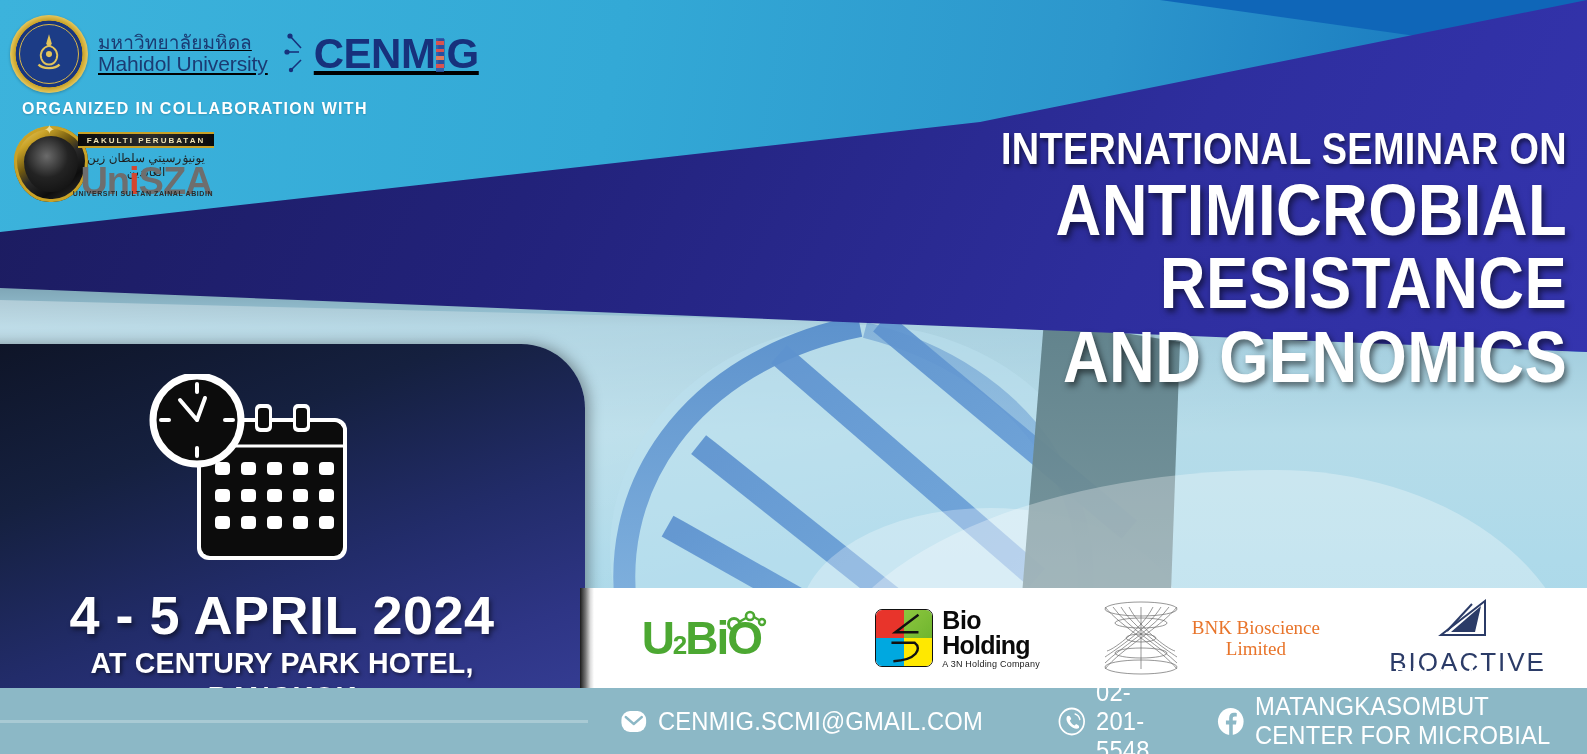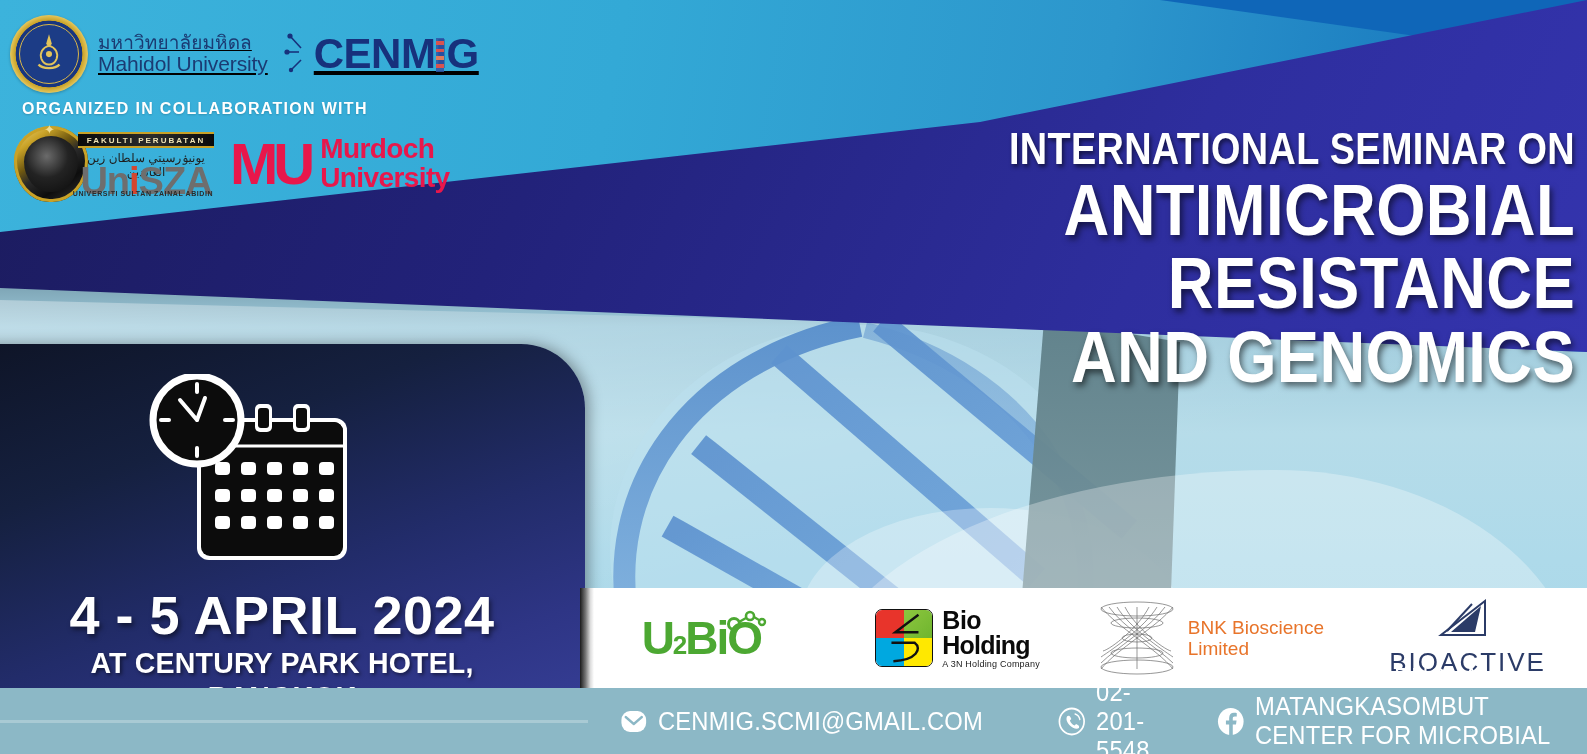--- a/index.html
+++ b/index.html
@@ -106,21 +106,21 @@
       font-size:38px; font-weight:700; letter-spacing:-1px; color:#6E6E6E; line-height:1; }
   .unisza-word .i { color:#D4462F; }
   .unisza-sub { position:absolute; left:56px; top:66px; width:146px; text-align:center;
       font-size:7px; font-weight:700; color:#2B2B2B; letter-spacing:.6px; }
 
   .murdoch { display:flex; align-items:center; gap:10px; }
   .murdoch-mono { font-size:58px; font-weight:700; color:#E8174B; letter-spacing:-5px; line-height:.88; }
   .murdoch-name { color:#E8174B; font-weight:700; font-size:28px; line-height:1.02; letter-spacing:-.6px; }
 
   
-  #title-block { right:12px; top:124px; width:1000px; text-align:right; color:#FFFFFF; }
+  #title-block { right:20px; top:124px; width:1000px; text-align:right; color:#FFFFFF; }
   #title-block .l1 { font-size:44px; font-weight:700; letter-spacing:.4px;
         transform:scaleX(.86); transform-origin:right center;
         text-shadow:2px 3px 5px rgba(0,0,0,.55); }
   #title-block .l2 { font-size:72px; font-weight:700; line-height:1.02; letter-spacing:.4px;
         transform:scaleX(.88); transform-origin:right center;
         text-shadow:3px 4px 7px rgba(0,0,0,.55); }
   #title-block .l3 { font-size:72px; font-weight:700; line-height:1.02; letter-spacing:.4px;
         transform:scaleX(.88); transform-origin:right center;
         text-shadow:3px 4px 7px rgba(0,0,0,.55); }
 
@@ -157,21 +157,21 @@
   .bd-tl { left:0; top:0; background:#E8342B; }
   .bd-tr { right:0; top:0; background:linear-gradient(135deg,#8CC63F,#6FB52E); }
   .bd-bl { left:0; bottom:0; background:#00A8E0; }
   .bd-br { right:0; bottom:0; background:#FFE800; }
   .bd-s { position:absolute; left:0; top:0; width:100%; height:100%; }
   .biodesign-text { line-height:1.0; }
   .biodesign-text .t1 { font-size:25px; font-weight:700; color:#0A0A0A; letter-spacing:-.5px; }
   .biodesign-text .t2 { font-size:25px; font-weight:700; color:#0A0A0A; letter-spacing:-.8px; }
   .biodesign-text .t3 { font-size:9px; color:#1A1A1A; letter-spacing:.2px; margin-top:2px; }
 
-  .bnk-text { color:#E8742A; font-size:19px; line-height:1.12; text-align:left; }
+  .bnk-text { color:#E8742A; font-size:19px; line-height:1.12; text-align:center;font-family:Liberation Serif, serif; }
 
   .bioactive { text-align:center; color:#2B3B67;margin-left:13px; }
   .bioactive .word { font-size:26px; letter-spacing:2px; font-weight:400; }
 
   
   #footer {
     left:0; bottom:0; width:1587px; height:66px;
     background:#8CB8C6;
     display:flex; align-items:center; gap:0;
   }
@@ -269,27 +269,20 @@
       <div class="unisza-plate">
         <span>FAKULTI PERUBATAN</span>
       </div>
       <div class="unisza-jawi">يونيۏرسيتي سلطان زين العابدين</div>
       <div class="unisza-word">
         <span>Un</span><span class="i">i</span><span>SZA</span>
       </div>
       <div class="unisza-sub">UNIVERSITI SULTAN ZAINAL ABIDIN</div>
     </div>
 
-    <div class="murdoch">
-      <span class="murdoch-mono">MU</span>
-      <span class="murdoch-name">
-        <span>Murdoch</span><br>
-        <span>University</span>
-      </span>
-    </div>
   </div>
 
   <div class="layer" id="title-block">
     <div class="l1">INTERNATIONAL SEMINAR ON</div>
     <div class="l2">ANTIMICROBIAL RESISTANCE</div>
     <div class="l3">AND GENOMICS</div>
   </div>
 
   <div class="layer" id="date-panel">
     <svg class="layer" id="cal-icon" viewBox="0 0 230 200">

